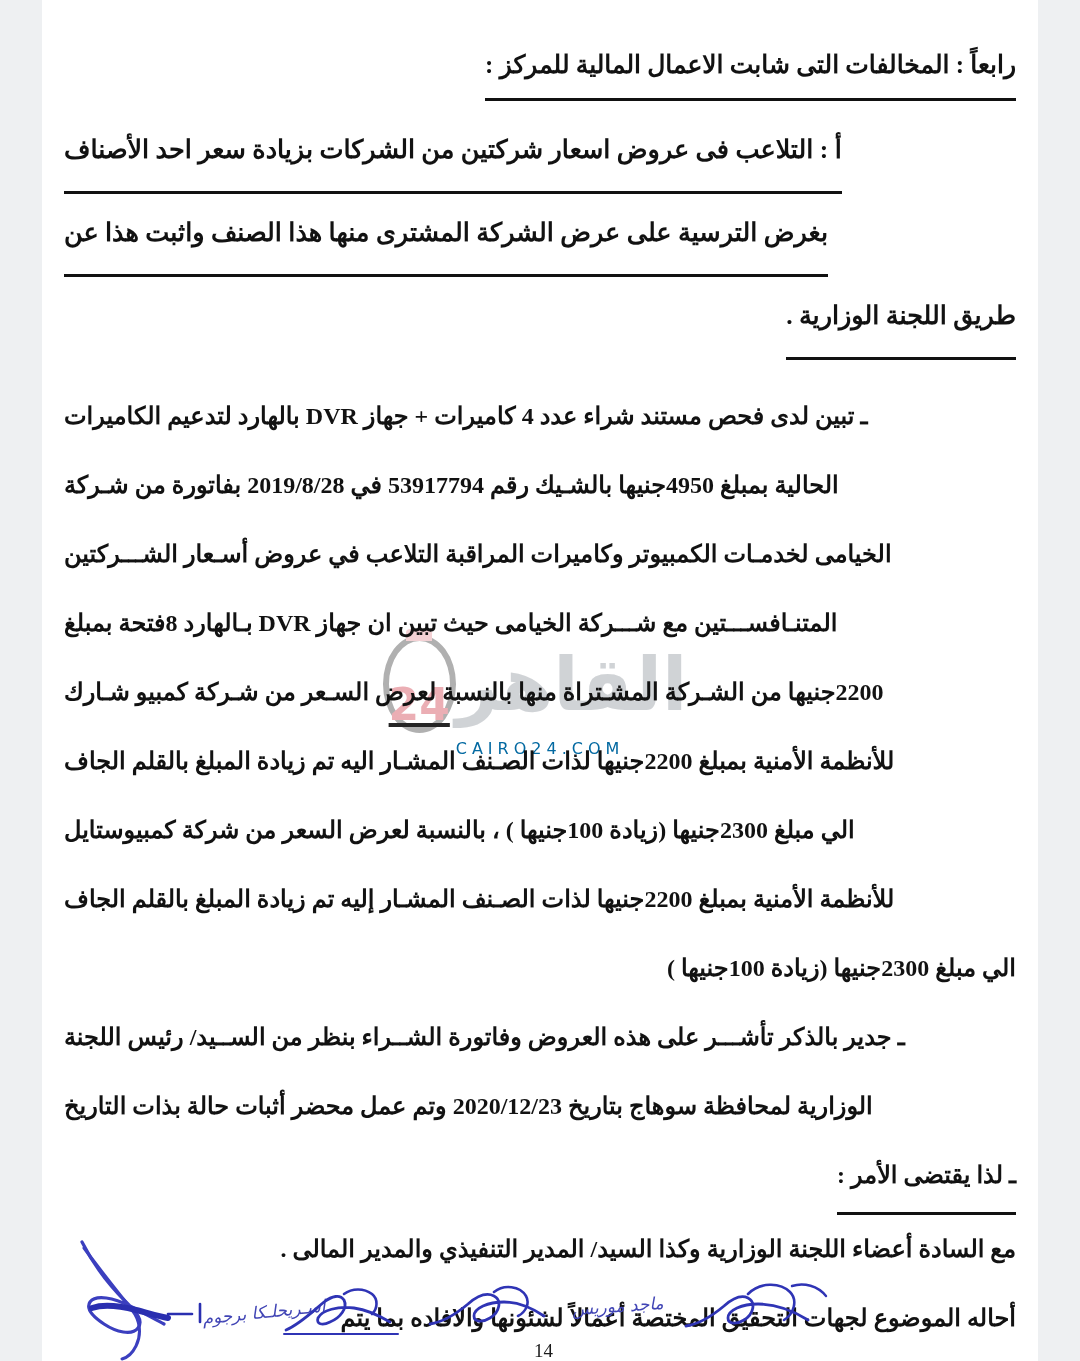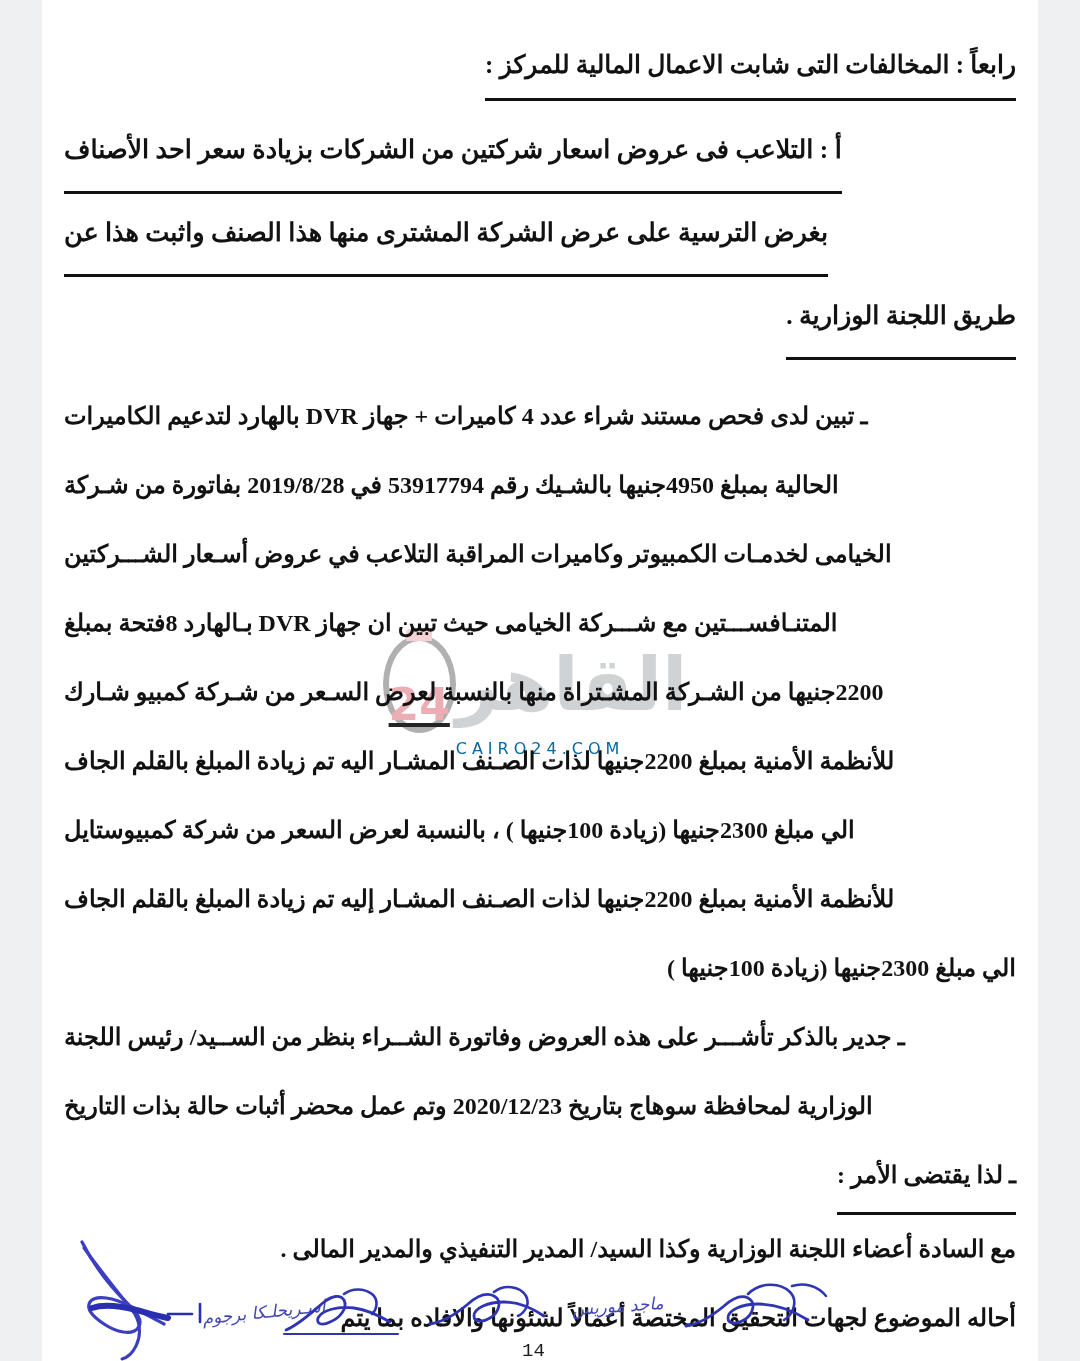--- a/index.html
+++ b/index.html
@@ -140,23 +140,23 @@
     position: absolute;
     left: 0;
     top: 1240px;
     width: 996px;
     height: 121px;
     z-index: 4;
     pointer-events: none;
   }
   .page-num {
     position: absolute;
-    left: 480px;
+    left: 492px;
     top: 52px;
-    font-family: Liberation Mono, monospace;
+    font-family: Liberation Serif, serif;
     font-size: 19px;
     color: #1b1b1b;
     margin-top: 48px;
   }
   .sig {
     position: absolute;
     color: #2a2fb0;
   }
   .hand-ar {
     font-family: "DejaVu Sans", sans-serif;

